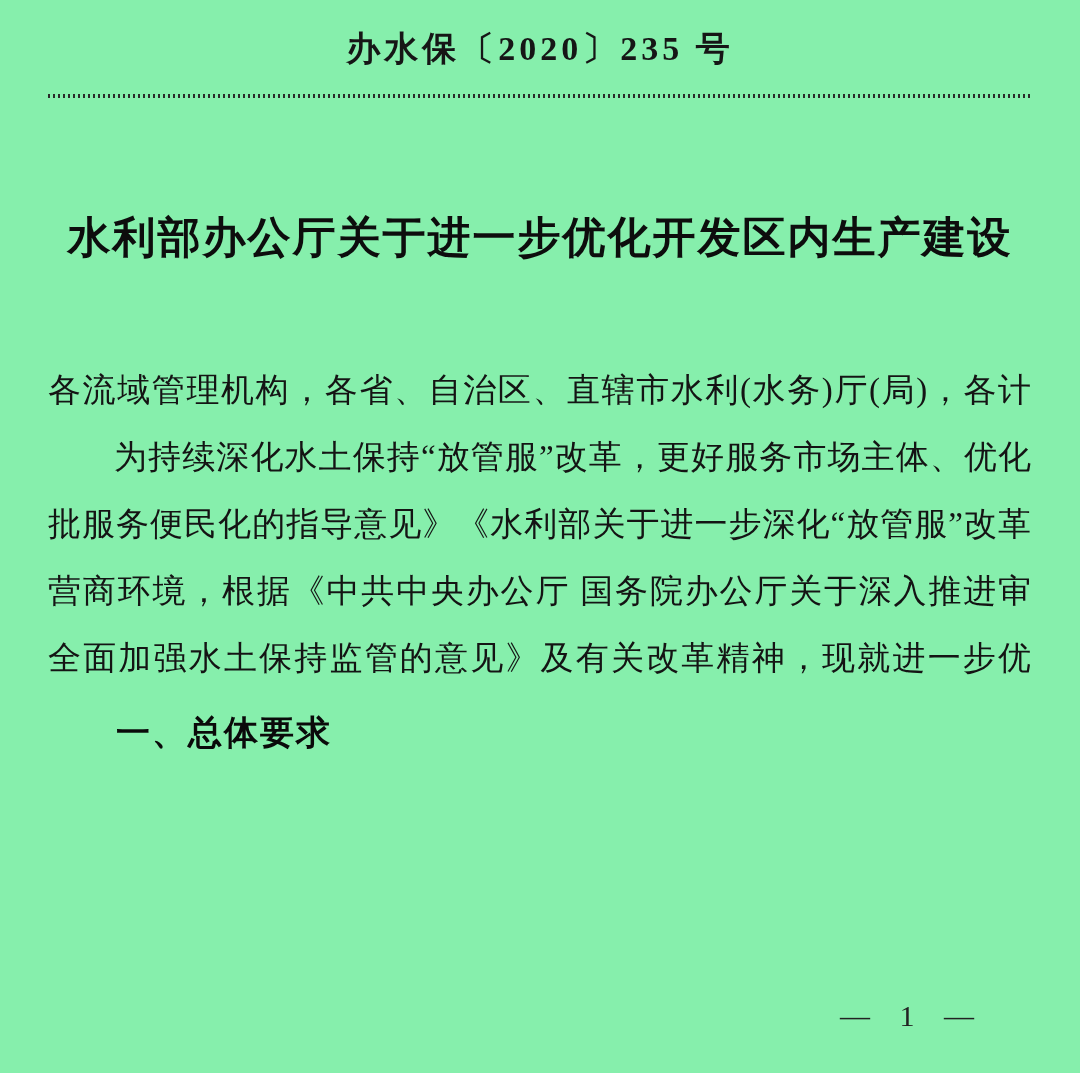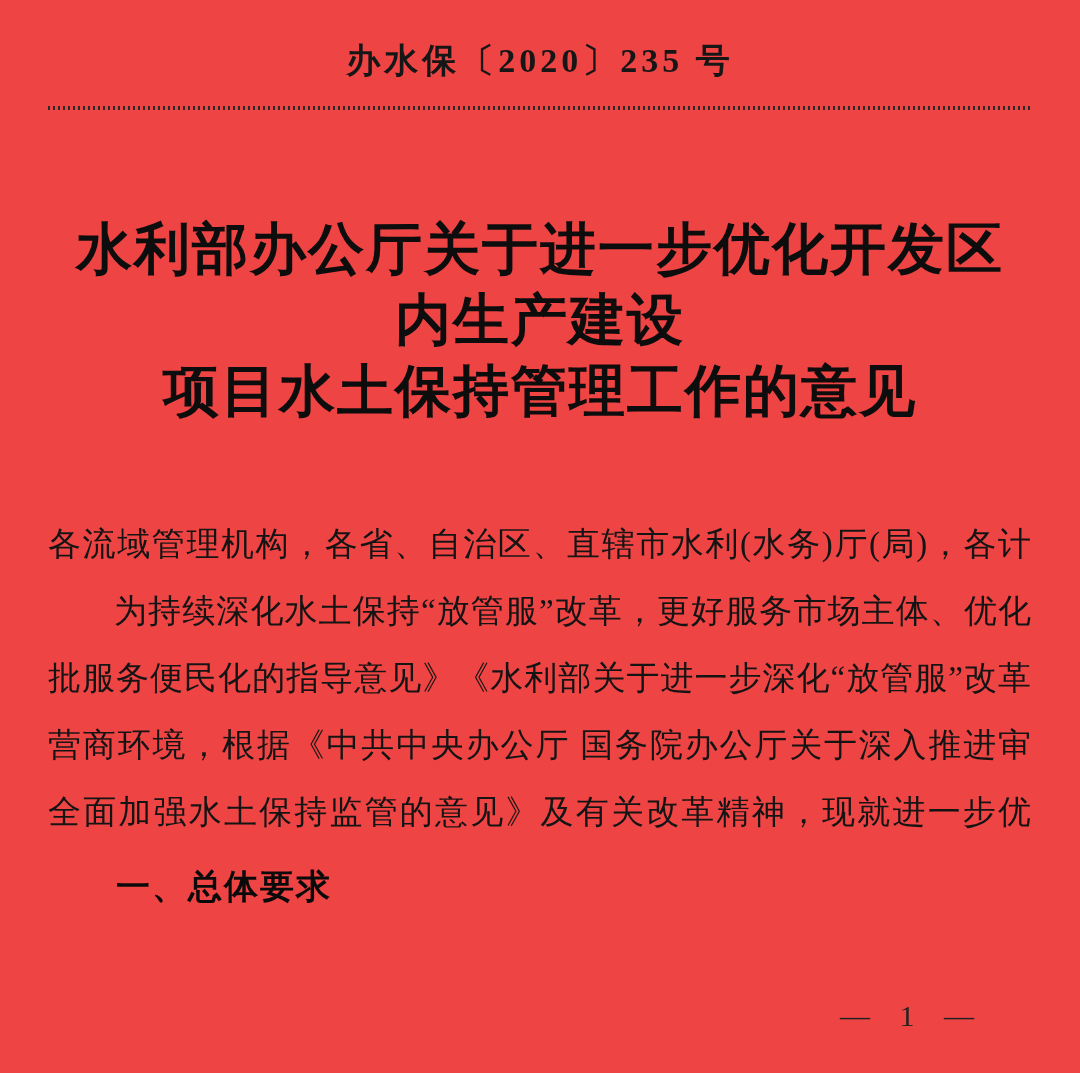--- a/index.html
+++ b/index.html
@@ -5,46 +5,46 @@
   html, body {
     margin: 0;
     padding: 0;
     background: #ffffff;
   }
   .page {
     position: relative;
     width: 1080px;
     height: 1073px;
     margin: 0 auto;
-    background: #ef4444;
+    background: #86efac;
     color: #111111;
     font-family: "Liberation Serif", "DejaVu Serif", serif;
     overflow: hidden;
     box-sizing: border-box;
-    padding: 12px 48px;
+    padding: 0 48px;
   }
   .doc-number {
     padding-top: 26px;
     text-align: center;
     font-size: 34px;
     line-height: 46px;
     letter-spacing: 4px;
     font-weight: 600;
     color: #161616;
   }
   .dotted-sep {
     margin-top: 22px;
     height: 4px;
     width: 100%;
     background: repeating-linear-gradient(90deg, #2a2a2a 0px, #2a2a2a 2px, transparent 2px, transparent 5px);
   }
   .title {
     margin: 104px 0 0 0;
     text-align: center;
-    font-size: 56px;
+    font-size: 43px;
     line-height: 71px;
     font-weight: 800;
     letter-spacing: 2px;
     color: #0d0d0d;
   }
   .title .title-line {
     display: block;
   }
   .body-block {
     margin-top: 84px;
@@ -92,21 +92,20 @@
 <body>
 
 <div class="page">
 
   <div class="doc-number">办水保〔2020〕235 号</div>
 
   <div class="dotted-sep"></div>
 
   <h1 class="title">
     <span class="title-line">水利部办公厅关于进一步优化开发区内生产建设</span>
-    <span class="title-line">项目水土保持管理工作的意见</span>
   </h1>
 
   <div class="body-block">
 
     <p class="line justify">各流域管理机构，各省、自治区、直辖市水利(水务)厅(局)，各计划</p>
 
     <p class="line justify indent">为持续深化水土保持“放管服”改革，更好服务市场主体、优化</p>
     <p class="line justify">批服务便民化的指导意见》《水利部关于进一步深化“放管服”改革</p>
     <p class="line justify">营商环境，根据《中共中央办公厅 国务院办公厅关于深入推进审</p>
     <p class="line justify">全面加强水土保持监管的意见》及有关改革精神，现就进一步优化</p>

